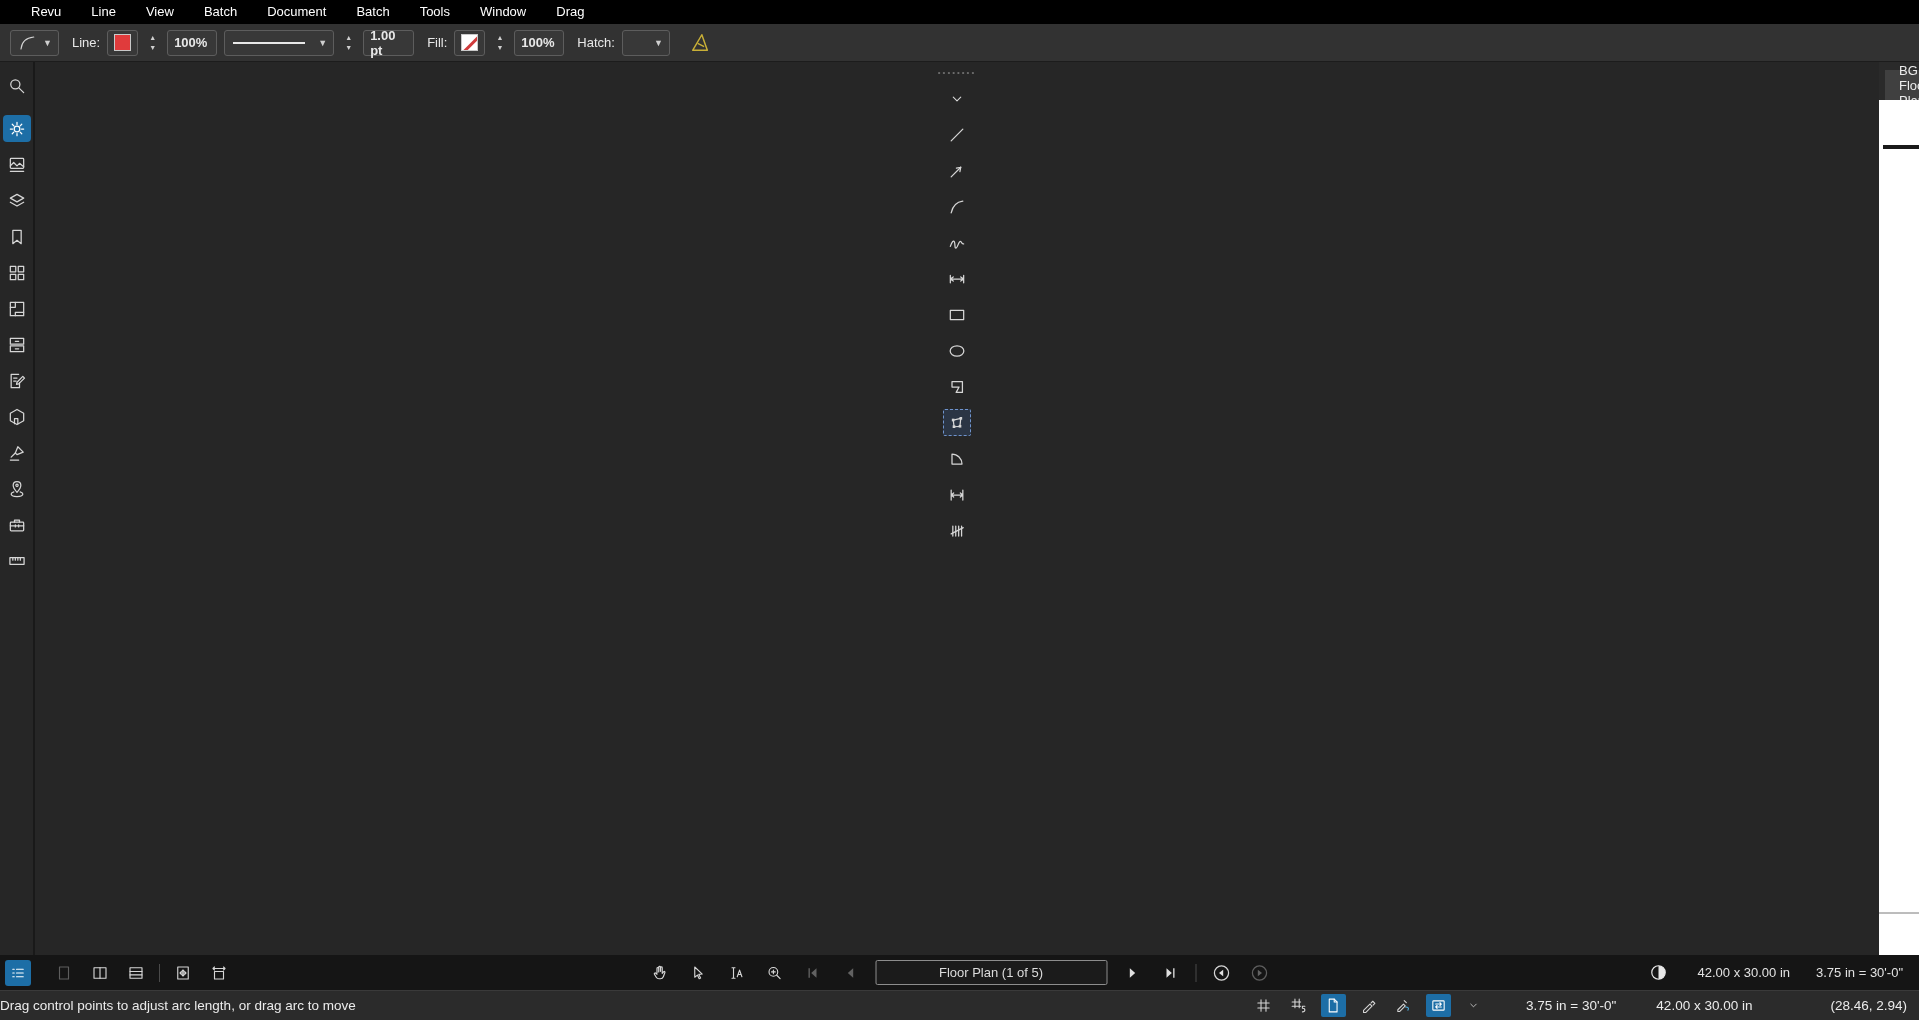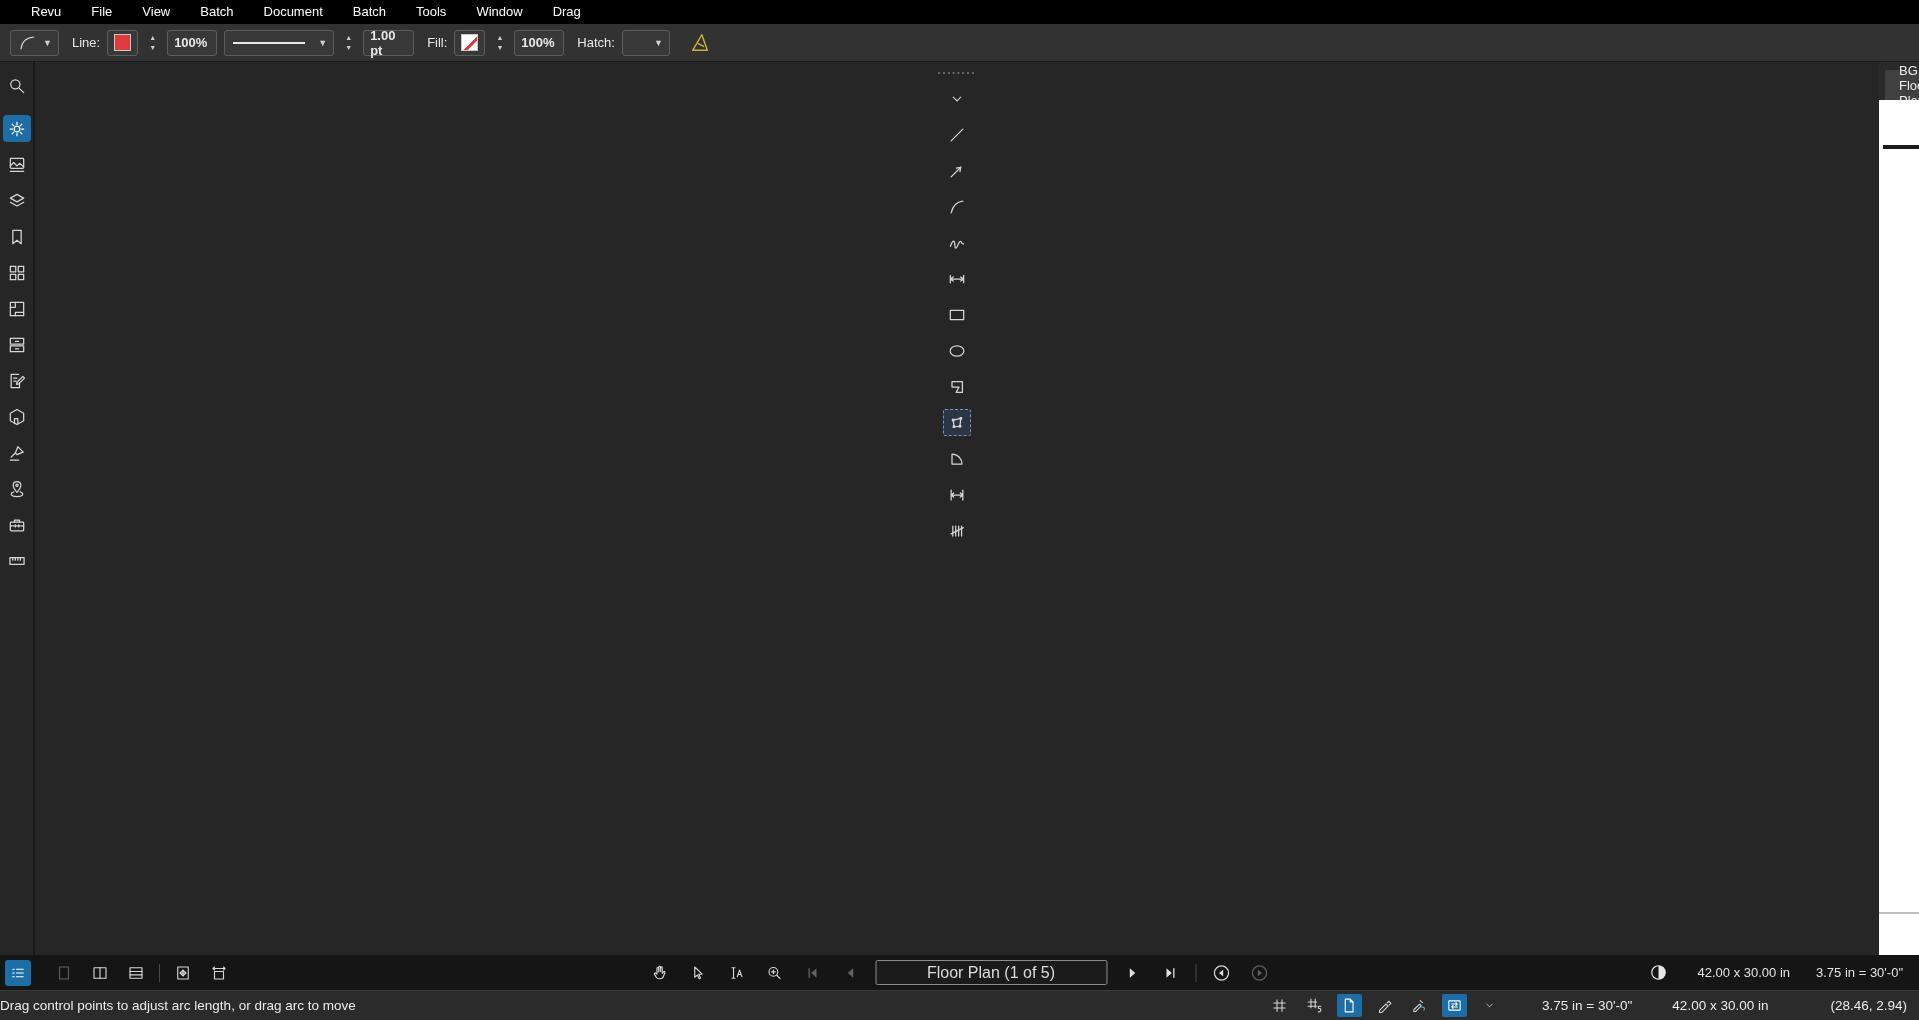--- a/index.html
+++ b/index.html
@@ -54,38 +54,38 @@
   
   .bottom-toolbar { height:35px; background:#151515; position:relative; display:flex; align-items:center; color:#e2e2e2; }
   .bt-left { display:flex; align-items:center; gap:10px; padding-left:5px; }
   .bt-center { position:absolute; left:50%; transform:translateX(-50%); display:flex; align-items:center; gap:12px; }
   .bt-right { margin-left:auto; display:flex; align-items:center; gap:26px; padding-right:16px; font-size:13px; }
   .bt-btn { width:26px; height:26px; display:flex; align-items:center; justify-content:center; }
   .bt-btn.blue { background:#1d6ea6; border-radius:3px; }
   .disabled { opacity:.38; }
   .vsep { width:1px; height:18px; background:#4a4a4a; }
   .page-field { width:232px; height:25px; border:1px solid #8d8d8d; border-radius:2px; color:#dcdcdc;
-                font-size:16px; display:flex; align-items:center; justify-content:center; background:#1b1b1b; }
+                font-size:13px; display:flex; align-items:center; justify-content:center; background:#1b1b1b; }
 
   
   .statusbar { height:30px; background:#2b2b2b; border-top:1px solid #3a3a3a; display:flex;
                align-items:center; color:#ebebeb; font-size:13.5px; }
   .status-msg { }
   .sb-right { margin-left:auto; display:flex; align-items:center; gap:10px; padding-right:12px; }
   .sb-icon { width:25px; height:23px; display:flex; align-items:center; justify-content:center; }
   .sb-icon.blue { background:#1d6ea6; border-radius:2px; }
   .sb-text { margin-left:30px; }
 </style>
 </head>
 <body>
 
 <div class="menubar">
   <div class="menu-items">
     <span class="menu-item">Revu</span>
-    <span class="menu-item">File</span>
+    <span class="menu-item">Line</span>
     <span class="menu-item">View</span>
     <span class="menu-item">Batch</span>
     <span class="menu-item">Document</span>
     <span class="menu-item">Batch</span>
     <span class="menu-item">Tools</span>
     <span class="menu-item">Window</span>
     <span class="menu-item">Drag</span>
   </div>
 </div>
 
@@ -540,15 +540,15 @@
           <path d="M8,10h8 M14,8l2,2-2,2 M16,14H8 M10,12l-2,2 2,2"></path>
         </svg>
     </div>
     <div class="sb-icon">
       <svg class="ic" width="13" height="13" viewBox="0 0 24 24">
           <path d="M7,9.5l5,5 5-5"></path>
         </svg>
     </div>
     <span class="sb-text">3.75 in = 30'-0"</span>
     <span class="sb-text">42.00 x 30.00 in</span>
-    <span class="sb-text" style="margin-left:52px">(28.46, 2.94)</span>
+    <span class="sb-text" style="margin-left:68px">(28.46, 2.94)</span>
   </div>
 </div>
 
 </body></html>

